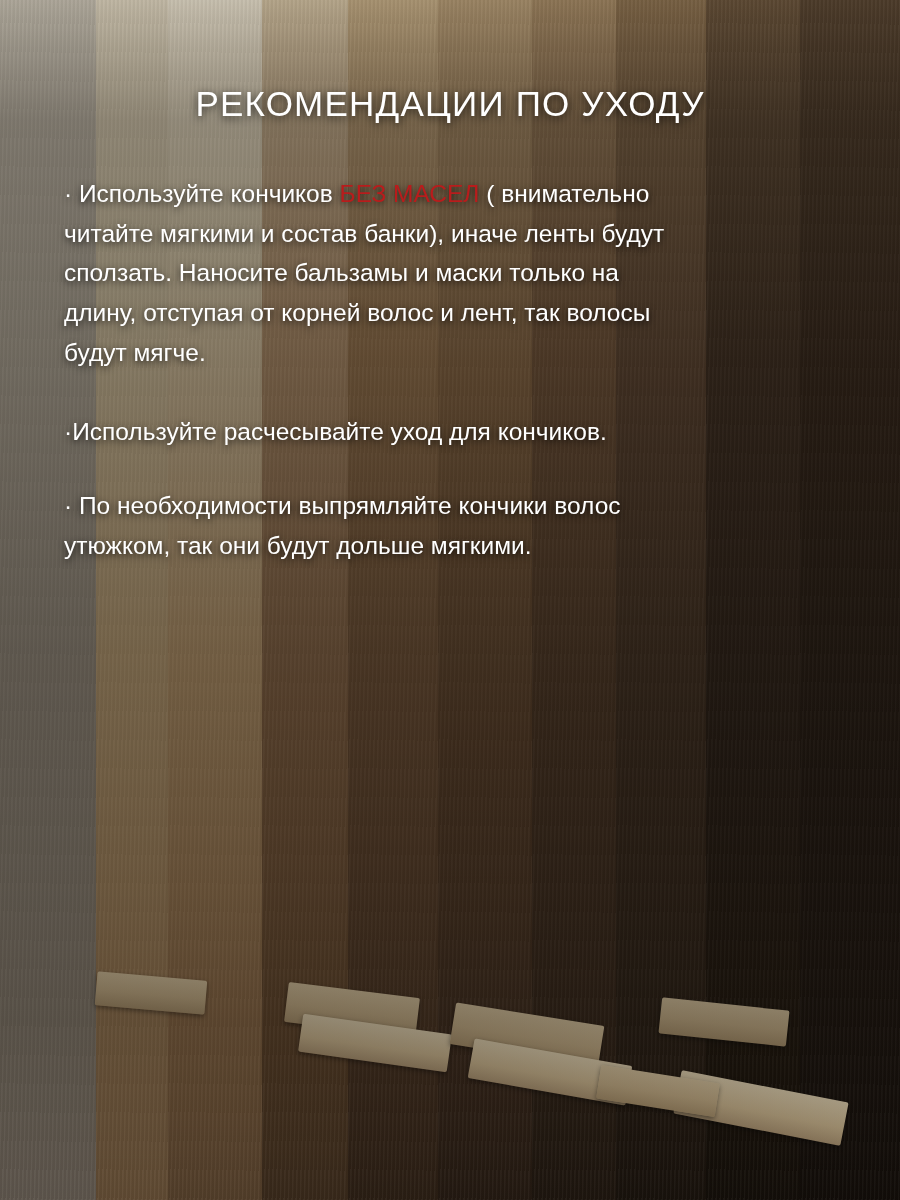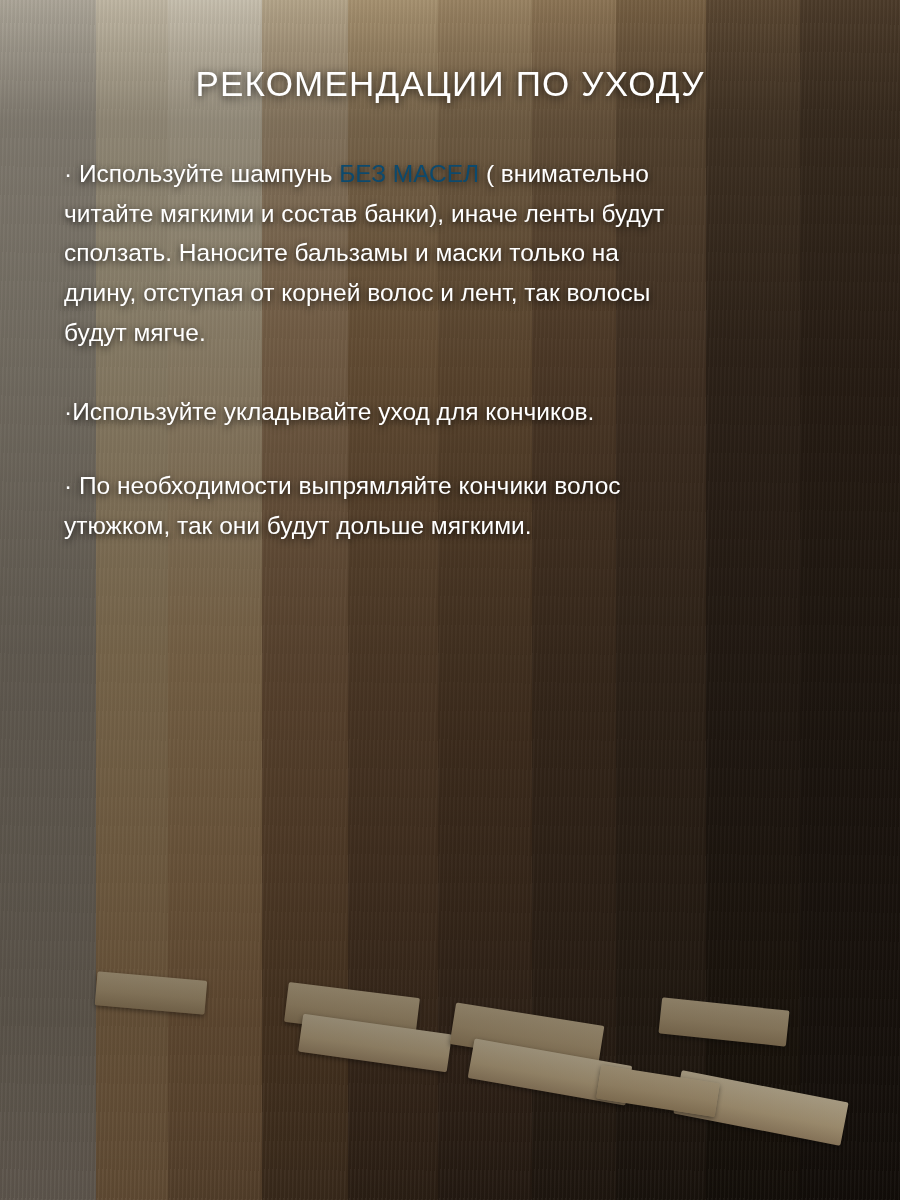--- a/index.html
+++ b/index.html
@@ -77,21 +77,21 @@
   
   .content {
     position: absolute;
     inset: 0;
     padding: 0 64px;
     box-sizing: border-box;
     color: #ffffff;
   }
   .title {
     margin: 0;
-    padding-top: 64px;
+    padding-top: 84px;
     text-align: center;
     font-size: 35px;
     letter-spacing: 1.2px;
     font-weight: 400;
     text-shadow: 0 2px 8px rgba(0,0,0,.75);
   }
   .tips {
     margin: 0;
     padding: 0;
     list-style: none;
@@ -99,21 +99,21 @@
   }
   .tip {
     font-size: 24.5px;
     line-height: 1.62;
     margin: 0 0 34px 0;
     text-shadow: 0 2px 7px rgba(0,0,0,.78);
     max-width: 620px;
   }
   .tip:last-child { margin-bottom: 10px; }
   .hl {
-    color: #0c4a6e;
+    color: #b91c1c;
     text-shadow: 0 2px 6px rgba(0,0,0,.7);
   }
   .tip-3 { margin-top: 40px; }
 </style>
 </head>
 <body>
 
 <div class="canvas">
 
   <div class="photo">
@@ -141,26 +141,26 @@
 
   <div class="scrim"></div>
 
   <div class="content">
 
     <h1 class="title">РЕКОМЕНДАЦИИ ПО УХОДУ</h1>
 
     <ul class="tips">
 
       <li class="tip">
-        <span>· Используйте шампунь </span><span class="hl">БЕЗ МАСЕЛ</span><span> ( внимательно читайте мягкими и состав банки), иначе ленты будут сползать. Наносите бальзамы и маски только на длину, отступая от корней волос и лент, так волосы будут мягче.</span>
+        <span>· Используйте кончиков </span><span class="hl">БЕЗ МАСЕЛ</span><span> ( внимательно читайте мягкими и состав банки), иначе ленты будут сползать. Наносите бальзамы и маски только на длину, отступая от корней волос и лент, так волосы будут мягче.</span>
       </li>
 
 
       <li class="tip tip-3">
-        <span>·Используйте укладывайте уход для кончиков.</span>
+        <span>·Используйте расчесывайте уход для кончиков.</span>
       </li>
 
       <li class="tip">
         <span>· По необходимости выпрямляйте кончики волос утюжком, так они будут дольше мягкими.</span>
       </li>
 
     </ul>
   </div>
 </div>
 

